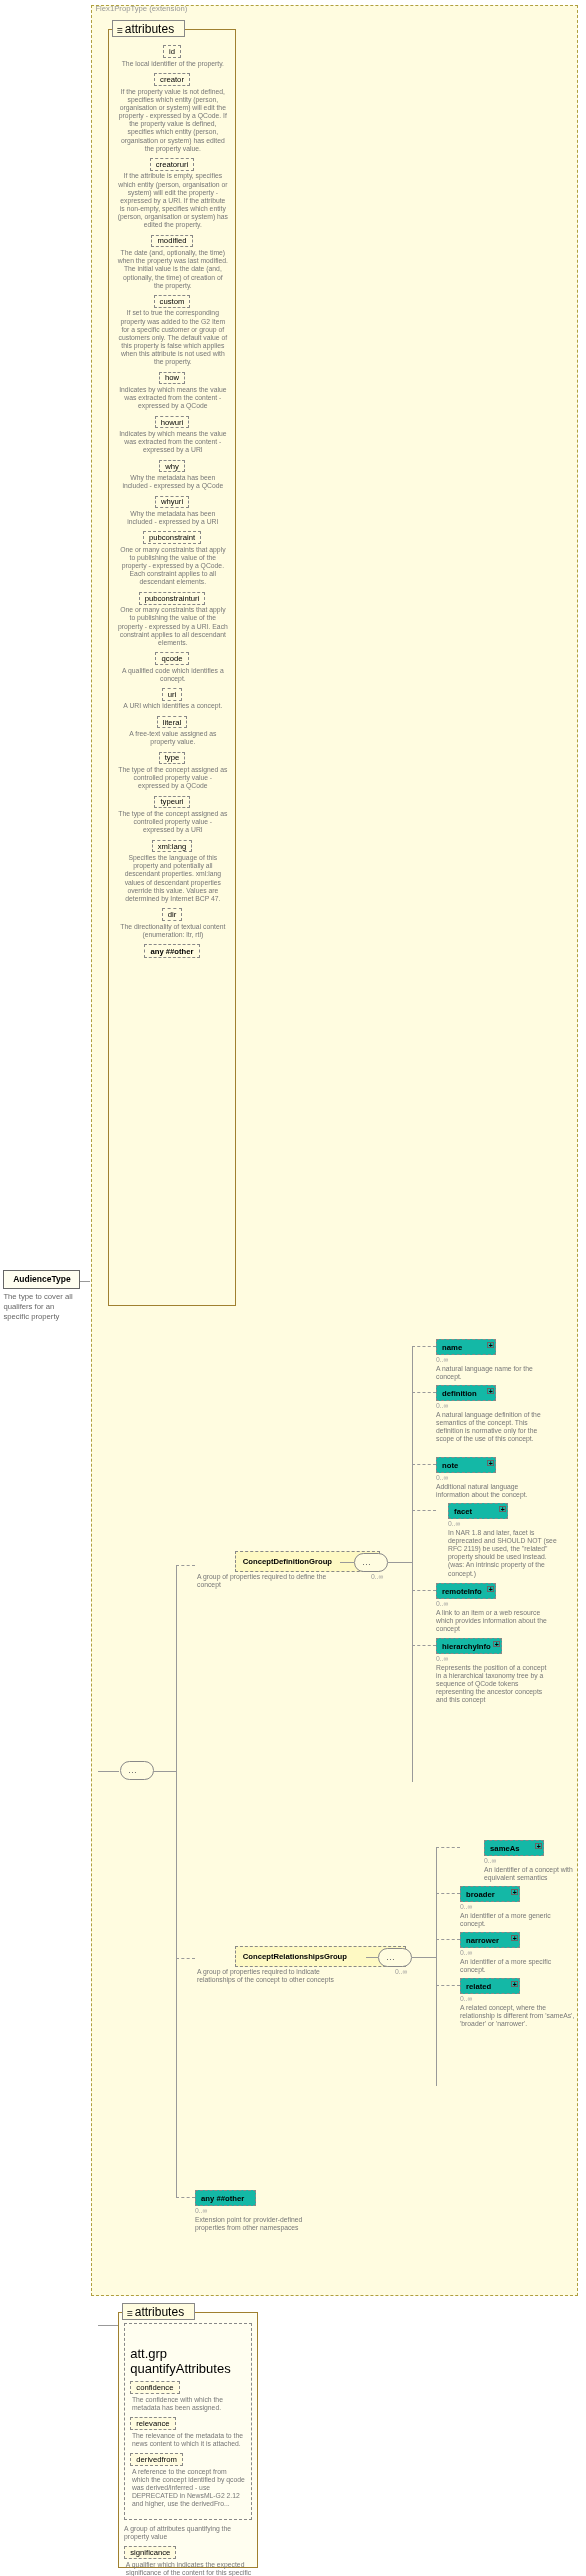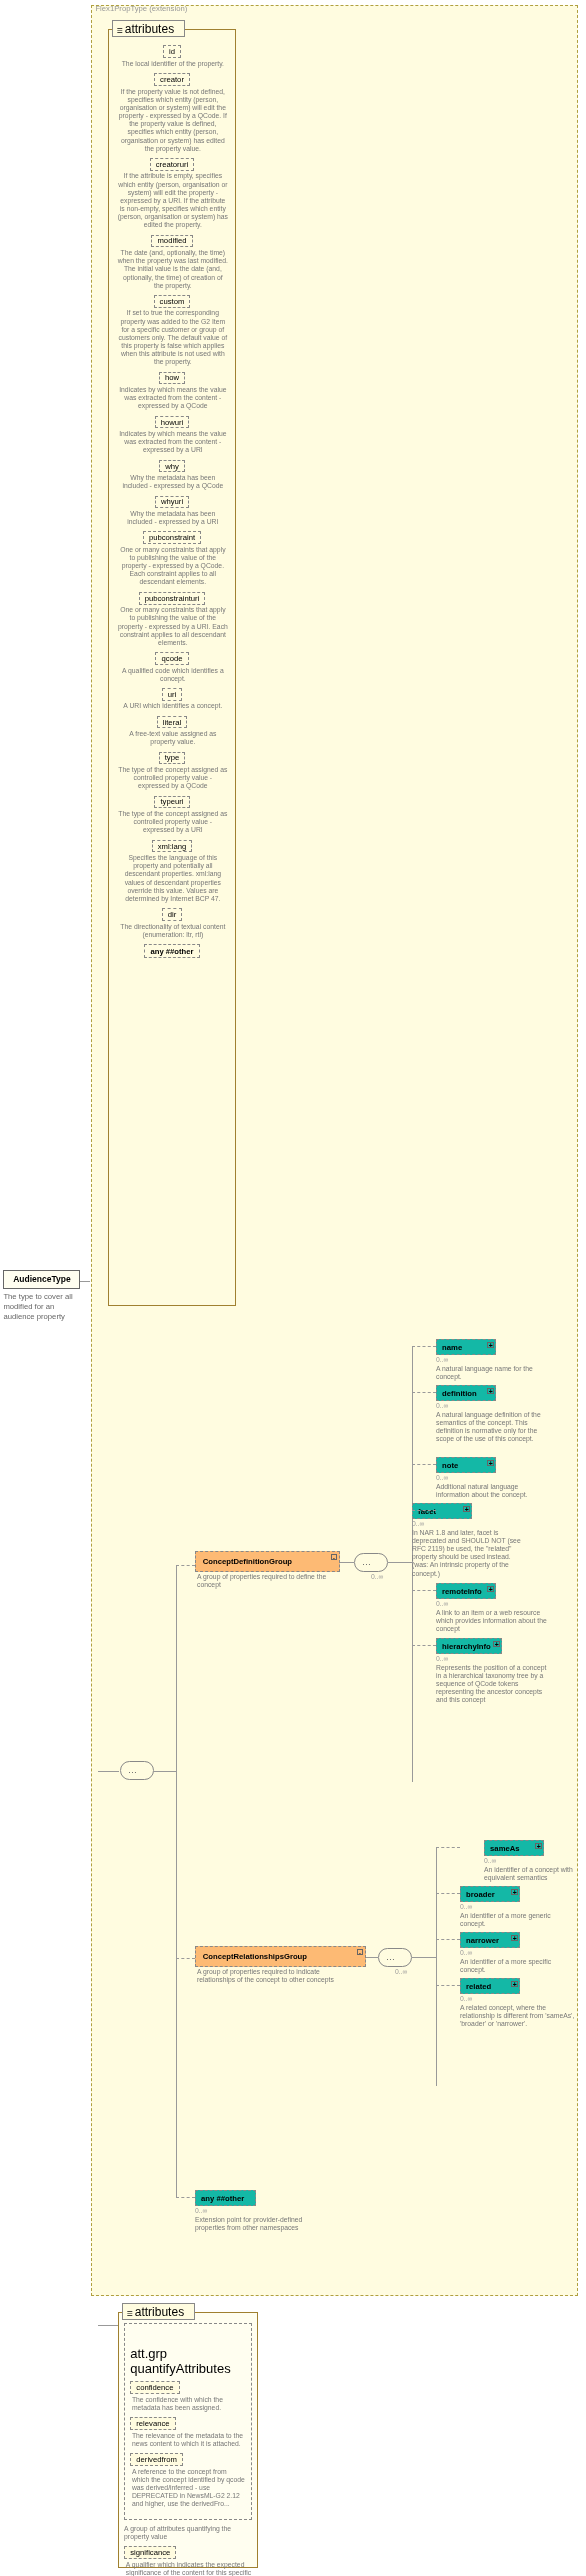--- a/index.html
+++ b/index.html
@@ -23,21 +23,21 @@
   .attr-item { margin-bottom: 3.4px; }
   .attr-name { display: inline-block; border: 0.9px dashed #888; padding: 0.9px 5.1px; font-size: 7.7px; margin-bottom: 1.7px; background: #fffce0; }
   .attr-desc { font-size: 6.8px; color: #777; line-height: 1.2; padding-left: 1.7px; margin-bottom: 5.1px; }
   .attr-any { border: 0.9px dashed #888; padding: 1.7px 5.1px; font-size: 7.7px; font-weight: bold; background: #fffce0; display: inline-block; }
 
   
   .seq { position: absolute; width: 34px; height: 19px; border: 0.9px solid #888; border-radius: 9.4px; background: #fffce0; }
   .seq:before { content: "…"; position: absolute; left: 6.8px; top: 1.7px; font-size: 9.4px; letter-spacing: 2.6px; color: #666; }
 
   
-  .grp { position: absolute; background: #fdba74; border: 0.9px dashed #888; padding: 5.1px 6.8px 3.4px 6.8px; }
+  .grp { position: absolute; background: #fef9c3; border: 0.9px dashed #888; padding: 5.1px 6.8px 3.4px 6.8px; margin-left: 40px; }
   .grp-title { font-size: 7.7px; font-weight: bold; margin-bottom: 1.7px; }
   .grp-desc { font-size: 6.8px; color: #777; line-height: 1.2; }
   .grp .expander { position: absolute; right: 1.7px; top: 1.7px; width: 6.8px; height: 6.8px; border: 0.9px solid #666; font-size: 6.8px; line-height: 6px; text-align: center; }
 
   
   .child { position: absolute; }
   .child-box { border: 0.9px dashed #888; padding: 2.6px 10.3px 2.6px 5.1px; font-size: 7.7px; font-weight: bold; background: #14b8a6; position: relative; display: inline-block; min-width: 60px; }
   .child-box .plus { position: absolute; right: 0.9px; top: 1.7px; width: 6.8px; height: 6.8px; border: 0.9px solid #666; font-size: 6.8px; line-height: 6px; text-align: center; }
   .child-desc { font-size: 6.8px; color: #777; line-height: 1.2; margin-top: 1.7px; max-width: 115px; }
   .child-card { font-size: 6.8px; color: #999; margin-top: 0.9px; }
@@ -54,21 +54,21 @@
   .vline { position: absolute; width: 0.9px; background: #999; }
   .hline.dash { background: none; border-top: 0.9px dashed #999; }
 </style>
 </head>
 <body>
 
 <div class="canvas">
 
   <div class="root-el">
     <div class="root-box">AudienceType</div>
-    <div class="root-desc">The type to cover all modified for an audience property</div>
+    <div class="root-desc">The type to cover all qualifers for an specific property</div>
   </div>
 
   <div class="big-ext">
     <div class="big-ext-label">Flex1PropType (extension)</div>
   </div>
 
   <div class="hline" style="left:80px;top:1281px;width:10.3px"></div>
 
   <div class="attr-panel">
     <div class="attr-panel-hdr">attributes</div>
@@ -134,21 +134,21 @@
     </div>
   </div>
   <div class="hline" style="left:98px;top:2325px;width:19.7px"></div>
 
 <div class="child" style="left: 436px; top: 1339px;"><div class="child-box">name<span class="plus">+</span></div><div class="child-card">0..∞</div><div class="child-desc">A natural language name for the concept.</div></div>
     <div class="hline dash" style="left: 412px; top: 1346px; width: 24px;"></div>
     <div class="child" style="left: 436px; top: 1385px;"><div class="child-box">definition<span class="plus">+</span></div><div class="child-card">0..∞</div><div class="child-desc">A natural language definition of the semantics of the concept. This definition is normative only for the scope of the use of this concept.</div></div>
     <div class="hline dash" style="left: 412px; top: 1392px; width: 24px;"></div>
     <div class="child" style="left: 436px; top: 1457px;"><div class="child-box">note<span class="plus">+</span></div><div class="child-card">0..∞</div><div class="child-desc">Additional natural language information about the concept.</div></div>
     <div class="hline dash" style="left: 412px; top: 1464px; width: 24px;"></div>
-    <div class="child" style="left: 412px; top: 1503px;"><div class="child-box">facet<span class="plus">+</span></div><div class="child-card">0..∞</div><div class="child-desc">In NAR 1.8 and later, facet is deprecated and SHOULD NOT (see RFC 2119) be used, the "related" property should be used instead. (was: An intrinsic property of the concept.)</div></div>
+    <div class="child" style="left: 448px; top: 1503px;"><div class="child-box">facet<span class="plus">+</span></div><div class="child-card">0..∞</div><div class="child-desc">In NAR 1.8 and later, facet is deprecated and SHOULD NOT (see RFC 2119) be used, the "related" property should be used instead. (was: An intrinsic property of the concept.)</div></div>
     <div class="hline dash" style="left: 412px; top: 1510px; width: 24px;"></div>
     <div class="child" style="left: 436px; top: 1583px;"><div class="child-box">remoteInfo<span class="plus">+</span></div><div class="child-card">0..∞</div><div class="child-desc">A link to an item or a web resource which provides information about the concept</div></div>
     <div class="hline dash" style="left: 412px; top: 1590px; width: 24px;"></div>
     <div class="child" style="left: 436px; top: 1638px;"><div class="child-box">hierarchyInfo<span class="plus">+</span></div><div class="child-card">0..∞</div><div class="child-desc">Represents the position of a concept in a hierarchical taxonomy tree by a sequence of QCode tokens representing the ancestor concepts and this concept</div></div>
     <div class="hline dash" style="left: 412px; top: 1645px; width: 24px;"></div>
     <div class="child" style="left: 484px; top: 1840px;"><div class="child-box">sameAs<span class="plus">+</span></div><div class="child-card">0..∞</div><div class="child-desc">An identifier of a concept with equivalent semantics</div></div>
     <div class="hline dash" style="left: 436px; top: 1847px; width: 24px;"></div>
     <div class="child" style="left: 460px; top: 1886px;"><div class="child-box">broader<span class="plus">+</span></div><div class="child-card">0..∞</div><div class="child-desc">An identifier of a more generic concept.</div></div>
     <div class="hline dash" style="left: 436px; top: 1893px; width: 24px;"></div>
     <div class="child" style="left: 460px; top: 1932px;"><div class="child-box">narrower<span class="plus">+</span></div><div class="child-card">0..∞</div><div class="child-desc">An identifier of a more specific concept.</div></div>

